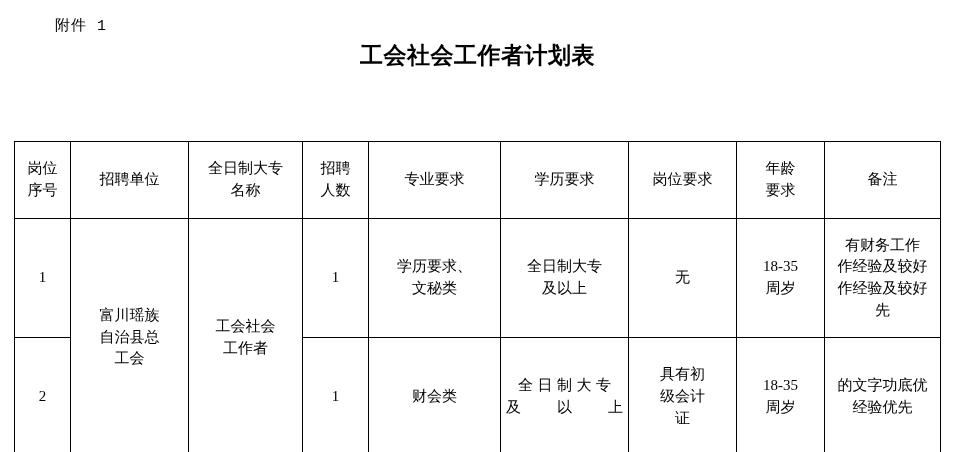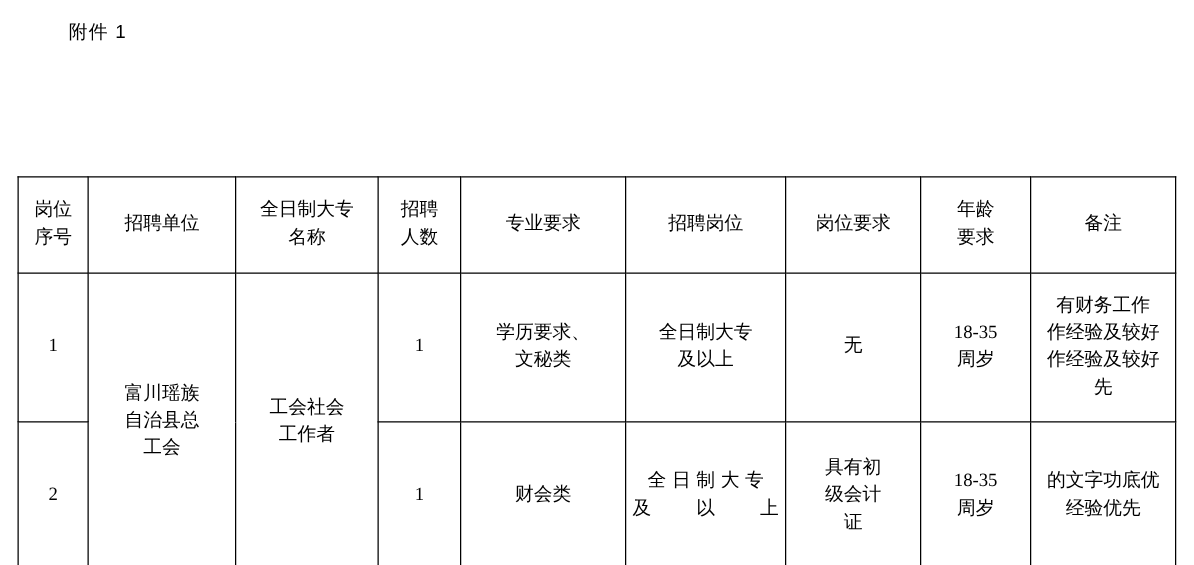--- a/index.html
+++ b/index.html
@@ -18,21 +18,21 @@
     position: relative;
     width: 955px;
     height: 452px;
     box-sizing: border-box;
   }
   .attachment-label {
     position: absolute;
     left: 55px;
     top: 16px;
     font-size: 15px;
-    font-family: Liberation Sans, sans-serif;
+    font-family: Liberation Mono, monospace;
     letter-spacing: 1px;
   }
   .doc-title {
     position: absolute;
     left: 0;
     top: 38px;
     width: 955px;
     text-align: center;
     font-size: 23px;
     font-weight: bold;
@@ -90,20 +90,21 @@
   }
 </style>
 </head>
 <body>
 
 <div class="page">
 
   <div class="attachment-label">附件 1</div>
 
   <div class="doc-title">
+    <span class="title-line">工会社会工作者计划表</span>
   </div>
 
   <table class="plan-table">
     <colgroup>
       <col class="col-0">
       <col class="col-1">
       <col class="col-2">
       <col class="col-3">
       <col class="col-4">
       <col class="col-5">
@@ -125,21 +126,21 @@
           <span class="cell-block">名称</span>
         </td>
         <td>
           <span class="cell-block">招聘</span>
           <span class="cell-block">人数</span>
         </td>
         <td>
           <span class="cell-block">专业要求</span>
         </td>
         <td>
-          <span class="cell-block">招聘岗位</span>
+          <span class="cell-block">学历要求</span>
         </td>
         <td>
           <span class="cell-block">岗位要求</span>
         </td>
         <td>
           <span class="cell-block">年龄</span>
           <span class="cell-block">要求</span>
         </td>
         <td>
           <span class="cell-block">备注</span>

